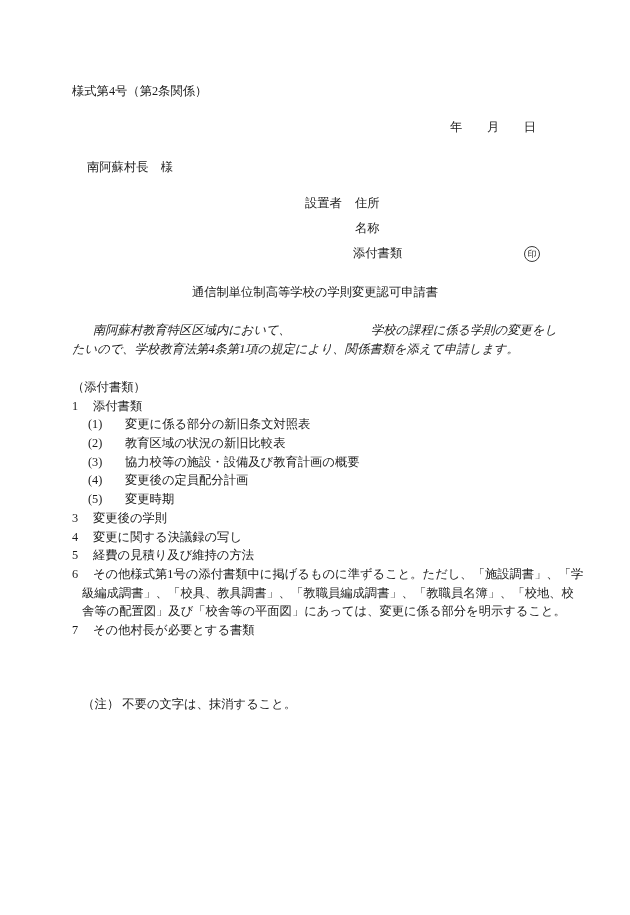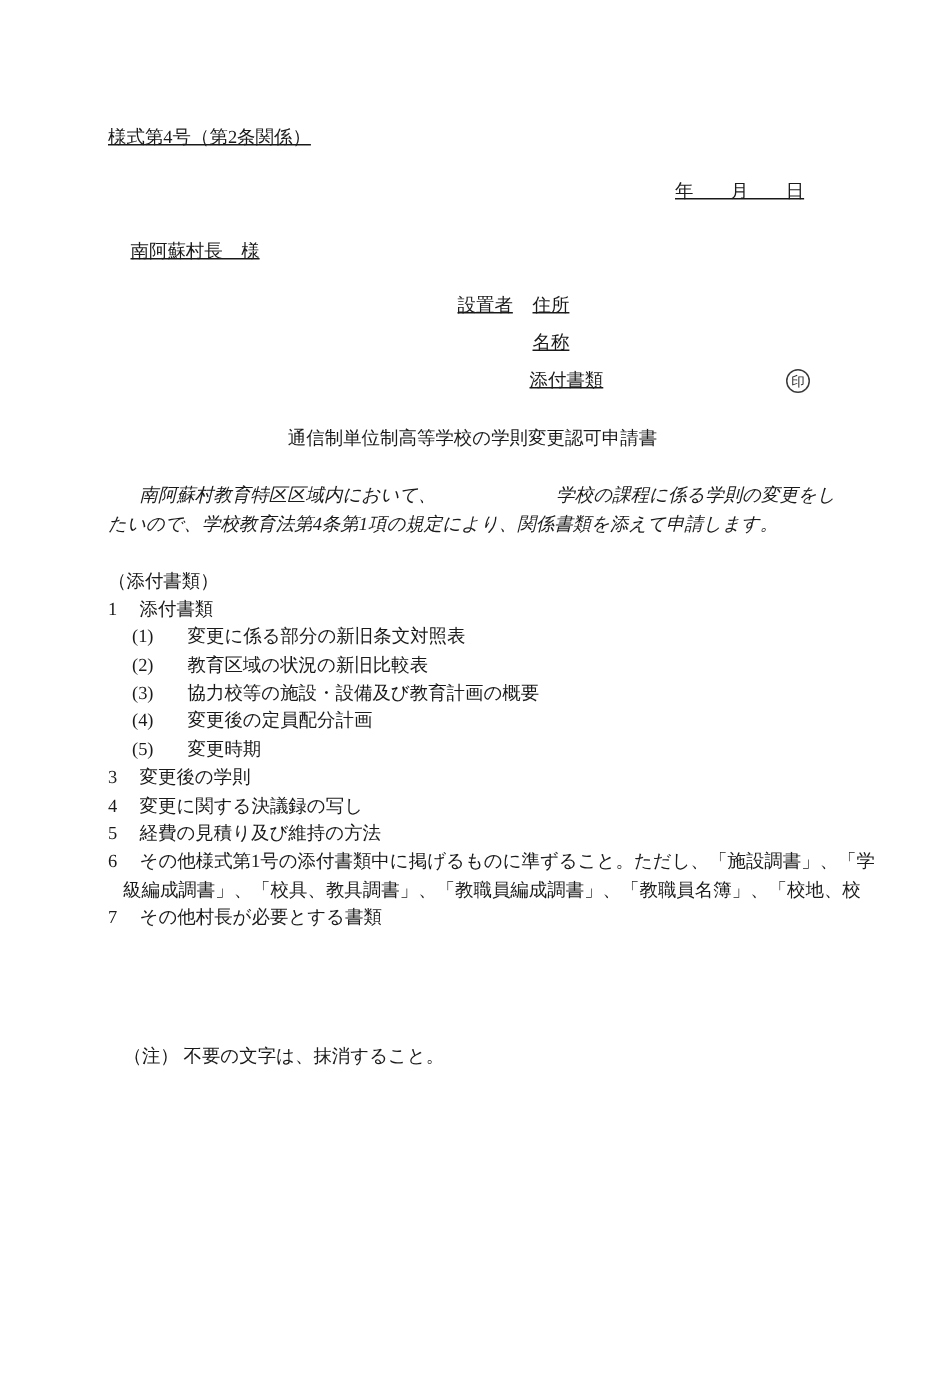--- a/index.html
+++ b/index.html
@@ -10,21 +10,21 @@
   .page {
     position: relative;
     width: 630px;
     height: 915px;
     background: #ffffff;
     font-family: "Liberation Serif", "DejaVu Serif", serif;
     font-size: 12.3px;
     color: #1a1a1a;
     overflow: hidden;
   }
-  .abs { position: absolute; white-space: pre; text-decoration: underline; }
+  .abs { position: absolute; white-space: pre; }
 
   .form-number   { left: 72px;  top: 83px;  }
   .date-line     { left: 450px; top: 119px; }
   .addressee     { left: 87px;  top: 159px; }
 
   .establisher-label { left: 305px; top: 195px; }
   .field-address     { left: 355px; top: 195px; }
   .field-name        { left: 355px; top: 220px; }
   .field-rep         { left: 353px; top: 245px; }
 
@@ -113,20 +113,21 @@
     <div class="att-line l-sub"><span class="num">(1)</span><span>変更に係る部分の新旧条文対照表</span></div>
     <div class="att-line l-sub"><span class="num">(2)</span><span>教育区域の状況の新旧比較表</span></div>
     <div class="att-line l-sub"><span class="num">(3)</span><span>協力校等の施設・設備及び教育計画の概要</span></div>
     <div class="att-line l-sub"><span class="num">(4)</span><span>変更後の定員配分計画</span></div>
     <div class="att-line l-sub"><span class="num">(5)</span><span>変更時期</span></div>
     <div class="att-line l-main"><span class="num">3</span><span>変更後の学則</span></div>
     <div class="att-line l-main"><span class="num">4</span><span>変更に関する決議録の写し</span></div>
     <div class="att-line l-main"><span class="num">5</span><span>経費の見積り及び維持の方法</span></div>
     <div class="att-line l-main"><span class="num">6</span><span>その他様式第1号の添付書類中に掲げるものに準ずること。ただし、「施設調書」、「学</span></div>
     <div class="att-line l-cont">級編成調書」、「校具、教具調書」、「教職員編成調書」、「教職員名簿」、「校地、校</div>
+    <div class="att-line l-cont">舎等の配置図」及び「校舎等の平面図」にあっては、変更に係る部分を明示すること。</div>
     <div class="att-line l-main"><span class="num">7</span><span>その他村長が必要とする書類</span></div>
   </div>
 
   <div class="note-line">
     <span class="note-label">（注）</span><span>不要の文字は、抹消すること。</span>
   </div>
 
 </div>
 
 </body></html>

